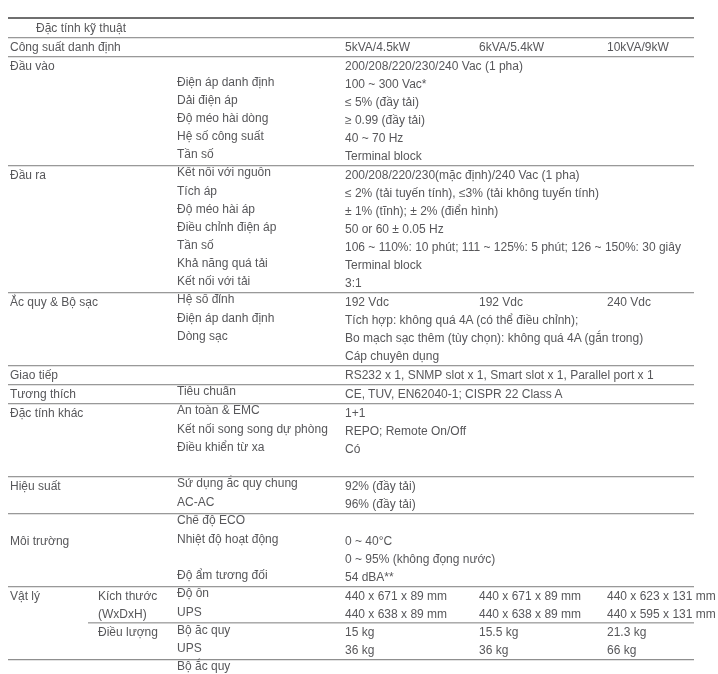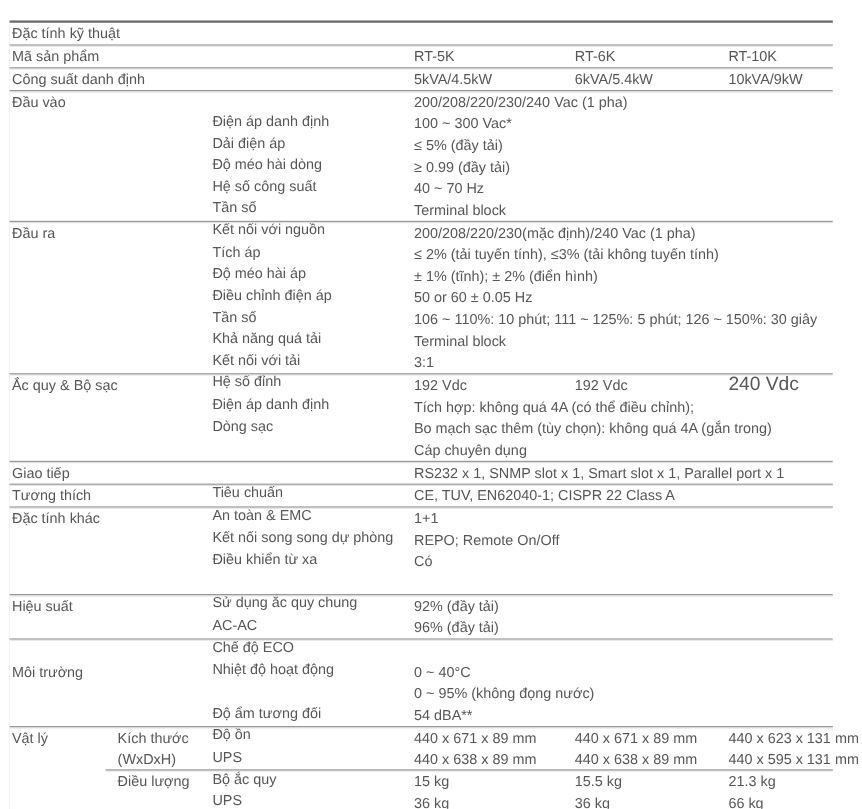--- a/index.html
+++ b/index.html
@@ -33,51 +33,45 @@
     grid-auto-rows: 18px;
   }
   .cell {
     height: 18px; line-height: 18px;
     padding-left: 2px;
     white-space: nowrap;
     overflow: visible;
   }
   .cA   { grid-column: 1 / 3; }   
   .cABC { grid-column: 1 / 4; }   
-  .cAll { grid-column: 1 / 7; }
+  .cAll { grid-column: 1 / 7; margin-left: 26px; }
   .colA { grid-column: 1 / 2; }
   .colB { grid-column: 2 / 3; padding-left: 10px; }
   .cC   { grid-column: 3 / 4; margin-top: 16px; }
   .cD   { grid-column: 4 / 5; }
   .cE   { grid-column: 5 / 6; }
   .cF   { grid-column: 6 / 7; }
   .cDF  { grid-column: 4 / 7; }
-  .sm   { font-size: 16px; }
+  .sm   { font-size: 12px; }
   .part-divider {
     position: absolute;
     left: 80px; right: 0; top: 35px;
     height: 2px;
     background: linear-gradient(#9a9a9a, #e2e2e2);
   }
 </style>
 </head>
 <body>
 
 <div class="spec-table">
 
   <div class="sec first grid">
     <div class="cell cAll">Đặc tính kỹ thuật</div>
   </div>
 
-  <div class="sec grid">
-    <div class="cell cABC">Mã sản phẩm</div>
-    <div class="cell cD">RT-5K</div>
-    <div class="cell cE">RT-6K</div>
-    <div class="cell cF">RT-10K</div>
-  </div>
 
   <div class="sec grid">
     <div class="cell cABC">Công suất danh định</div>
     <div class="cell cD">5kVA/4.5kW</div>
     <div class="cell cE">6kVA/5.4kW</div>
     <div class="cell cF">10kVA/9kW</div>
   </div>
 
   <div class="sec grid">
     <div class="cell cA">Đầu vào</div>

